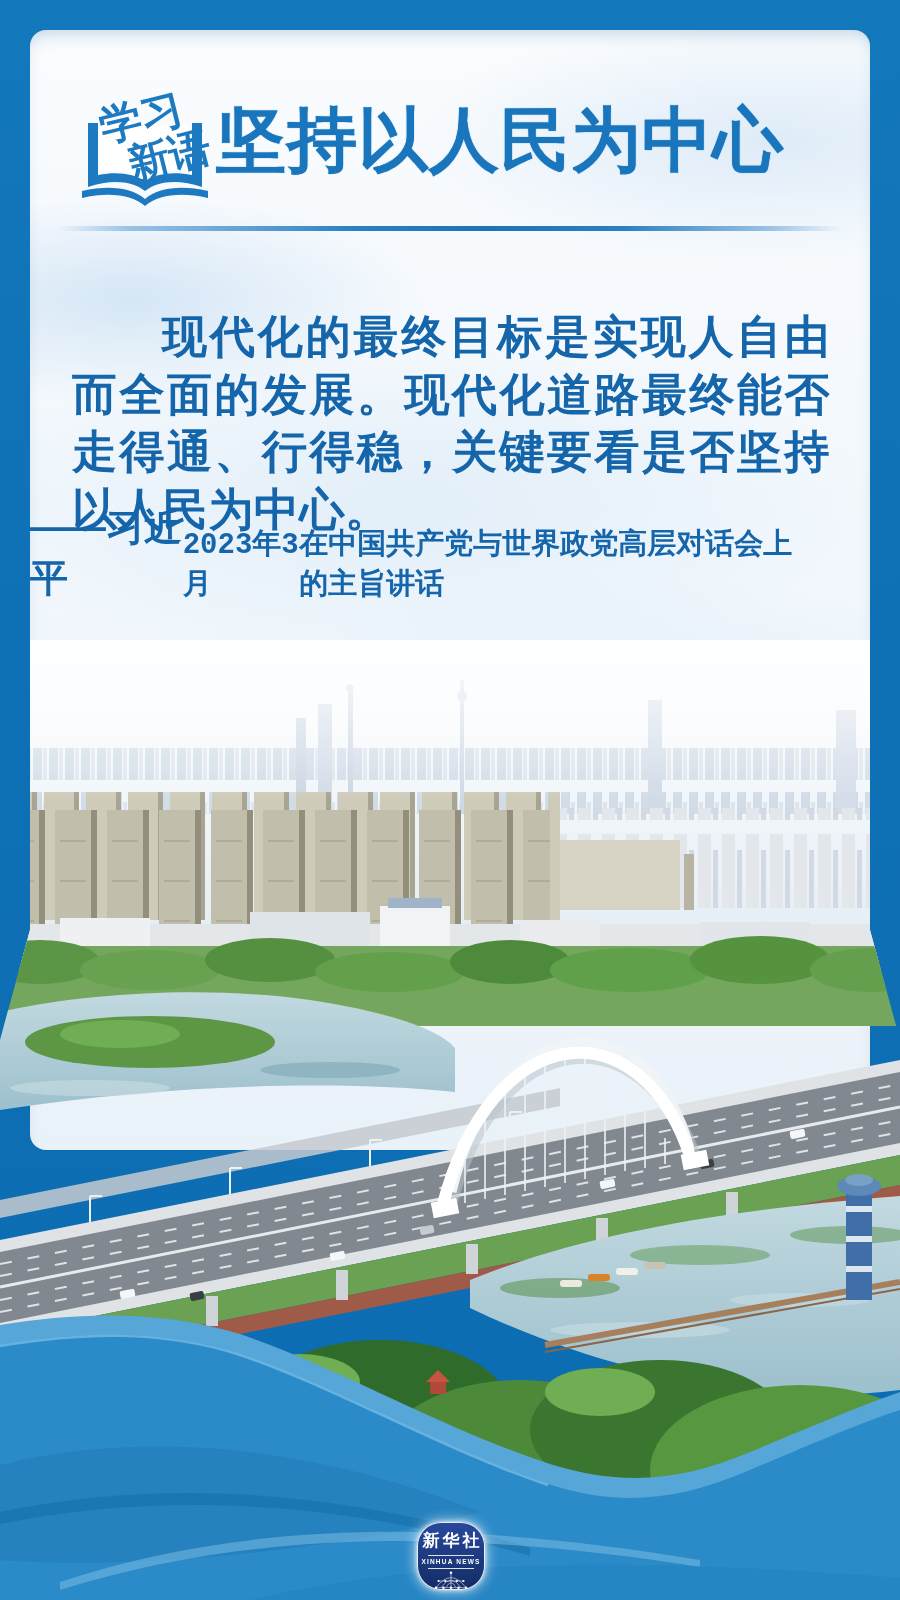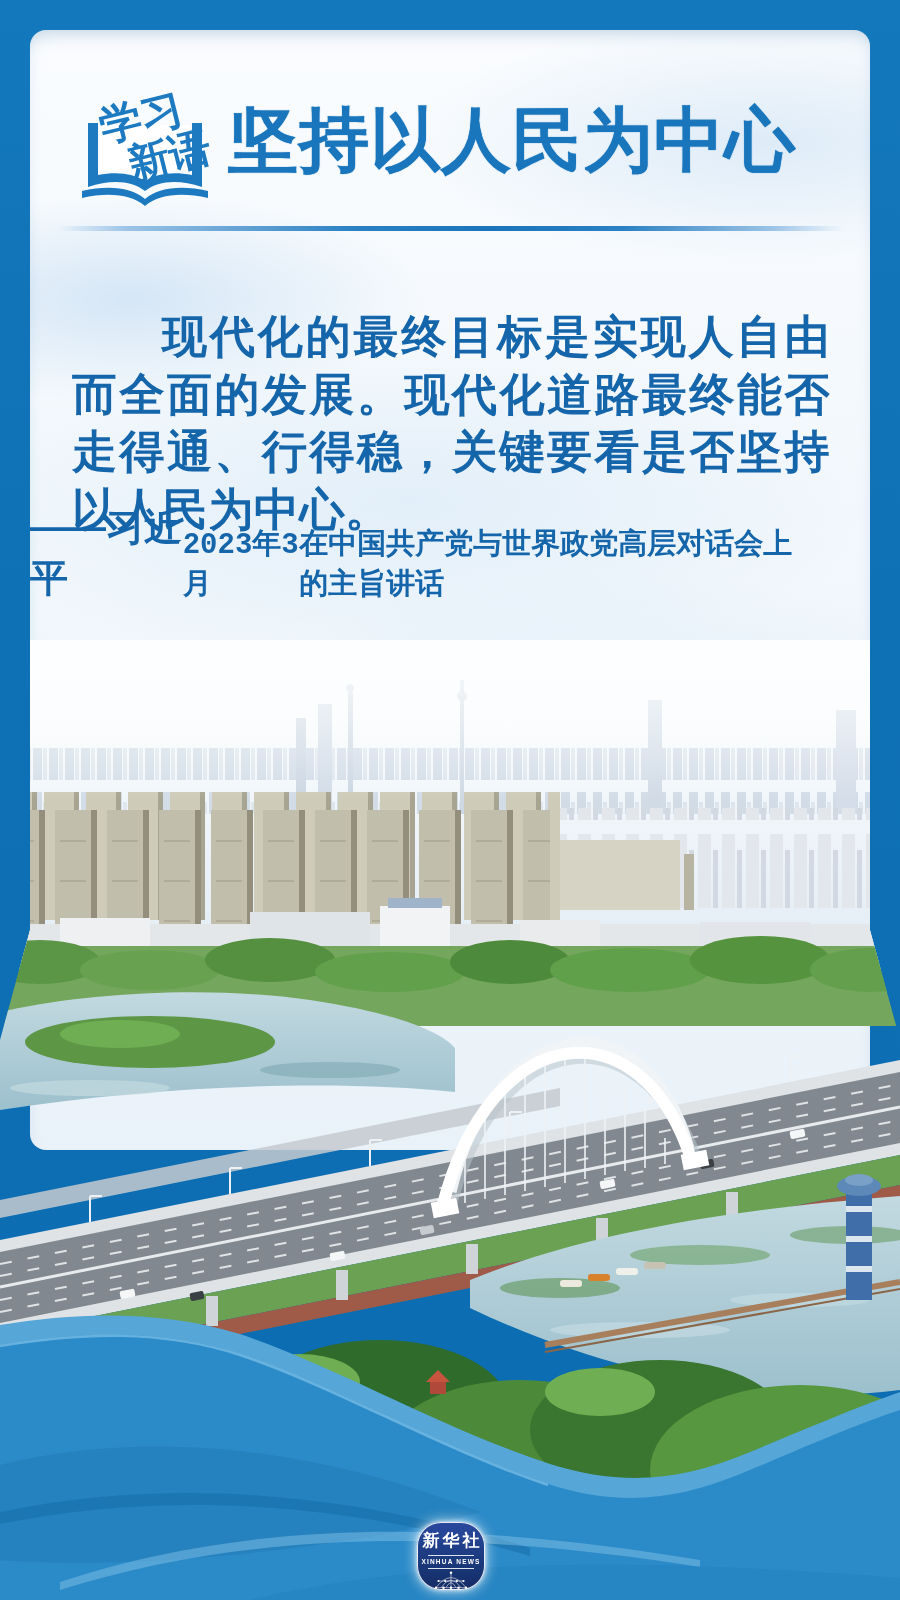--- a/index.html
+++ b/index.html
@@ -16,21 +16,21 @@
           radial-gradient(ellipse 650px 230px at 45% 42%, rgba(203,225,244,.42), transparent 72%),
           radial-gradient(ellipse 500px 180px at 70% 60%, rgba(205,226,244,.35), transparent 72%),
           linear-gradient(180deg,#fafcfe 0%,#f1f7fc 50%,#eaf2f9 100%);
         box-shadow:inset 0 10px 18px -8px rgba(20,90,150,.28);}
   
   .header{position:absolute;left:48px;top:42px;right:40px;height:138px;
           display:flex;align-items:center;}
   .badge{width:138px;height:136px;flex:0 0 auto;position:relative;}
   .badge svg{width:100%;height:100%;}
   .title{font-size:70px;font-weight:900;color:#1a76bc;letter-spacing:1px;
-         margin-left:12px;white-space:nowrap;
+         white-space:nowrap;
          text-shadow:0 0 1px #1a76bc;}
   
   .divider{position:absolute;left:28px;right:28px;top:196px;height:5px;border-radius:3px;
            background:linear-gradient(90deg,
              rgba(27,116,186,0) 0%, rgba(140,186,226,.85) 9%,
              #2a80c2 38%, #1b74ba 55%, #2a80c2 72%,
              rgba(140,186,226,.85) 91%, rgba(27,116,186,0) 100%);}
   
   .quote{position:absolute;left:42px;top:233px;width:758px;
          font-size:45px;line-height:1.28;font-weight:700;color:#1565ab;

